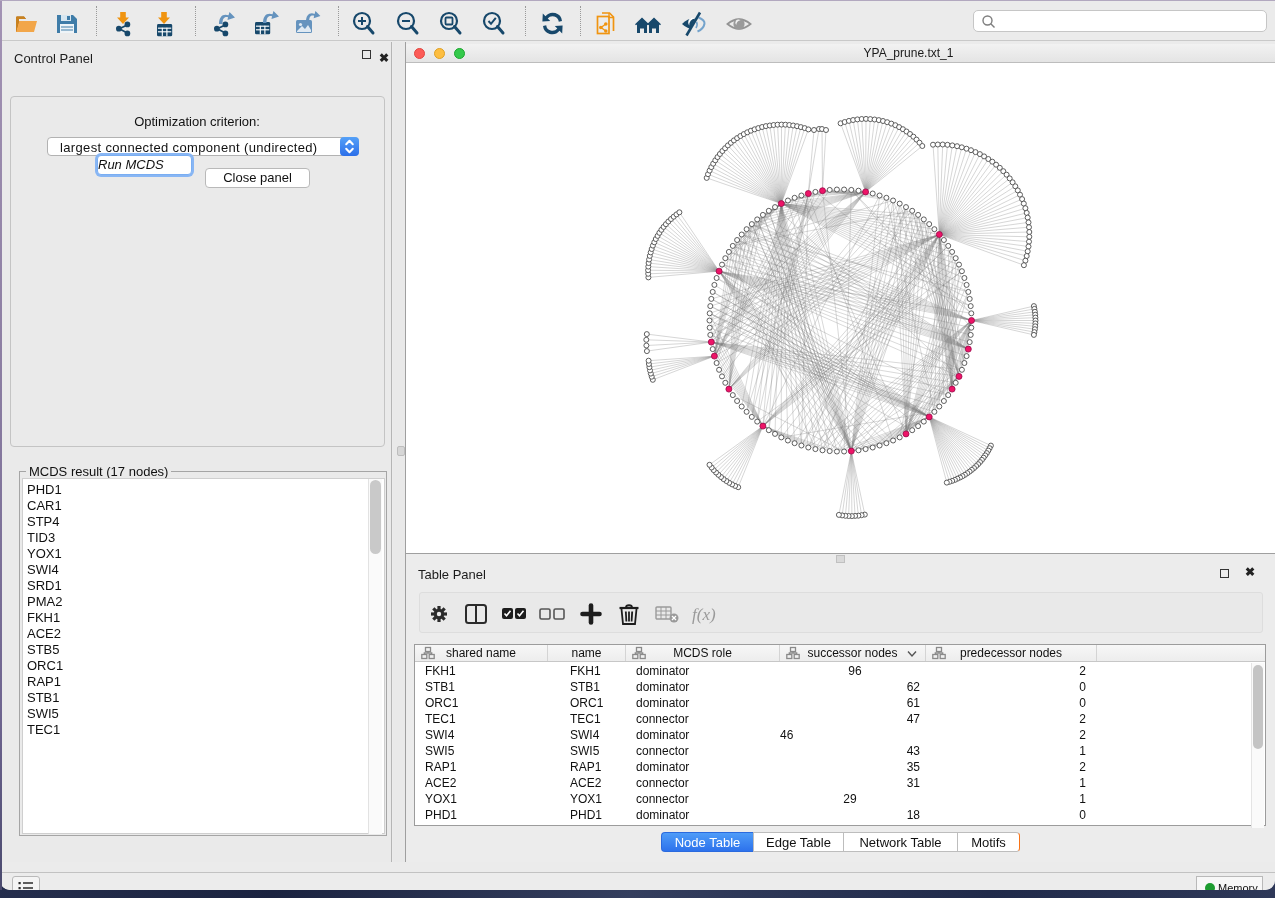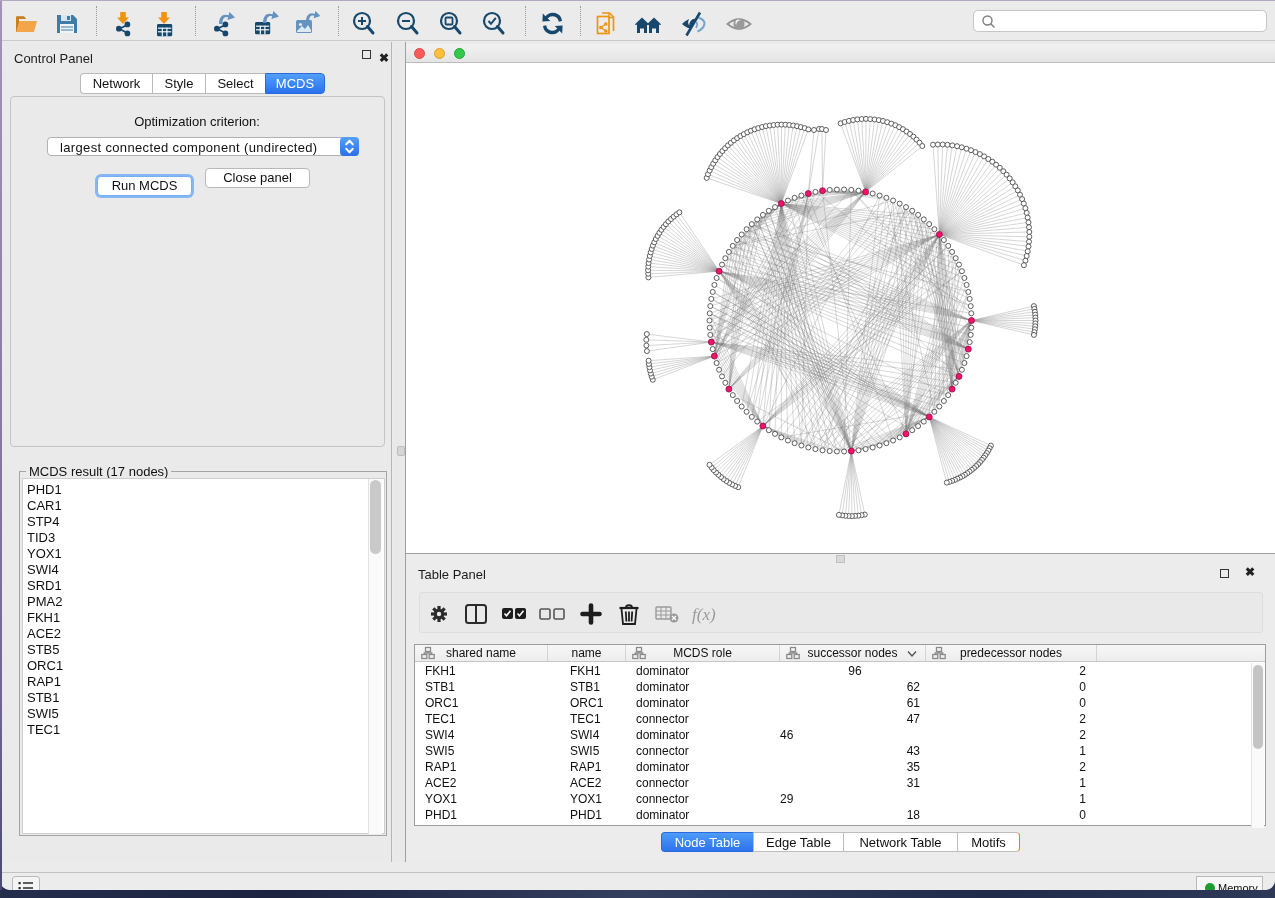--- a/index.html
+++ b/index.html
@@ -24,21 +24,21 @@
   #cp-tabs { position:absolute; left:78px; top:31px; height:21px; display:flex; font-size:13px; }
   .cptab { height:21px; line-height:20px; text-align:center; background:#ffffff; border:1px solid #b9b9b9; border-right:none; color:#111; }
   .cptab.first { border-radius:4px 0 0 4px; }
   .cptab.last { border-radius:0 4px 4px 0; border-right:1px solid #b9b9b9; }
   .cptab.sel { background:linear-gradient(180deg,#51a0f9,#2a71ee); color:#fff; border-color:#2a6ade; }
   #cp-box { position:absolute; left:8px; top:54px; width:375px; height:351px; border:1px solid #c4c4c4; border-radius:4px; }
   #opt-label { position:absolute; left:0; top:72px; width:390px; text-align:center; font-size:13px; color:#111; }
   #dropdown { position:absolute; left:45px; top:95px; width:312px; height:19px; background:#fff; border:1px solid #b2b2b2; border-radius:4px; font-size:13px; color:#111; }
   #dropdown .dtext { position:absolute; left:12px; top:1px; line-height:17px; font-size:13px; letter-spacing:0.35px; }
   #dropdown .dbtn { position:absolute; right:-1px; top:-1px; width:19px; height:19px; border-radius:4px; background:linear-gradient(180deg,#55a1f8,#2c6fe9); }
-  #btn-run { position:absolute; left:95px; top:134px; width:95px; height:20px; background:#fff; border:1px solid #7aaef2; border-radius:4px; box-shadow:0 0 0 2px #88b6f4; font-size:13px; text-align:center; line-height:18px; color:#111; }
+  #btn-run { position:absolute; left:95px; top:113px; width:95px; height:20px; background:#fff; border:1px solid #7aaef2; border-radius:4px; box-shadow:0 0 0 2px #88b6f4; font-size:13px; text-align:left; line-height:18px; color:#111;font-style:italic; }
   #btn-close { position:absolute; left:203px; top:126px; width:105px; height:20px; background:#fff; border:1px solid #b9b9b9; border-radius:4px; font-size:13px; text-align:center; line-height:18px; color:#111; }
   #fieldset { position:absolute; left:17px; top:429px; width:368px; height:365px; border:1px solid #a5a5a5; }
   #fs-legend { position:absolute; left:6px; top:-8px; background:#eaeaea; padding:0 3px; font-size:13px; color:#111; }
   #fs-list { position:absolute; left:2px; top:6px; width:363px; height:356px; background:#fff; border:1px solid #cfcfcf; font-size:13px; color:#111; }
   #fs-list { padding-top:3px; }
   #fs-list .li { height:16px; line-height:16px; padding-left:4px; }
   #fs-sb { position:absolute; right:2px; top:0px; width:14px; height:355px; background:#fafafa; border-left:1px solid #e2e2e2; }
   #fs-thumb { position:absolute; left:1px; top:1px; width:11px; height:74px; background:#c9c9c9; border-radius:6px; }
 
   
@@ -230,26 +230,20 @@
           <circle cx="6.5" cy="6.5" r="4.5" fill="none" stroke="#7e7e7e" stroke-width="1.4"></circle>
           <line x1="9.8" y1="9.8" x2="13.5" y2="13.5" stroke="#7e7e7e" stroke-width="1.4"></line>
         </svg>
       </div>
     </div>
 
   <div id="cp">
     <div id="cp-title">Control Panel</div>
     <div class="floatbtn" style="right:20px;top:8px"></div>
     <div class="winbtn" style="right:2px">✖</div>
-    <div id="cp-tabs">
-      <div class="cptab first" style="width:72px">Network</div>
-      <div class="cptab" style="width:53px">Style</div>
-      <div class="cptab" style="width:60px">Select</div>
-      <div class="cptab last sel" style="width:60px">MCDS</div>
-    </div>
     <div id="cp-box"></div>
     <div id="opt-label">Optimization criterion:</div>
     <div id="dropdown">
       <div class="dtext">largest connected component (undirected)</div>
       <div class="dbtn">
           <svg width="19" height="19" viewBox="0 0 19 19" style="position:absolute;left:0;top:0">
             <g fill="none" stroke="#fff" stroke-width="2" stroke-linecap="round" stroke-linejoin="round">
               <path d="M6.2 7.2 L9.5 3.8 L12.8 7.2"></path>
               <path d="M6.2 11.8 L9.5 15.2 L12.8 11.8"></path>
             </g>
@@ -286,20 +280,21 @@
 
   <div id="vsplit">
       <div id="vgrip"></div>
     </div>
 
   <div id="net">
     <div id="net-title">
       <div class="light" style="left:8px;background:#fc5b57;border:1px solid #e2463f"></div>
       <div class="light" style="left:28px;background:#fdbe41;border:1px solid #dfa023"></div>
       <div class="light" style="left:48px;background:#34c94b;border:1px solid #1ba72e"></div>
+      <div class="t">YPA_prune.txt_1</div>
     </div>
     <div id="canvas">
         <svg width="869" height="491" viewBox="0 0 869 491" style="position:absolute;left:0;top:0">
 <g stroke="#7d7d7d" stroke-opacity="0.42" stroke-width="0.7" fill="none">
 <line x1="375.3" y1="140.6" x2="340.6" y2="166.2"></line>
 <line x1="375.3" y1="140.6" x2="345.8" y2="161.1"></line>
 <line x1="375.3" y1="140.6" x2="351.2" y2="156.4"></line>
 <line x1="375.3" y1="140.6" x2="356.9" y2="151.9"></line>
 <line x1="375.3" y1="140.6" x2="395.4" y2="132.5"></line>
 <line x1="375.3" y1="140.6" x2="402.3" y2="130.5"></line>
@@ -1329,21 +1324,21 @@
           <div class="td" style="left:10px">ACE2</div>
           <div class="td" style="left:155px">ACE2</div>
           <div class="td" style="left:221px">connector</div>
           <div class="td" style="left:365px;width:140px;text-align:right">31</div>
           <div class="td" style="left:511px;width:160px;text-align:right">1</div>
         </div>
         <div class="trow" style="top:146px">
           <div class="td" style="left:10px">YOX1</div>
           <div class="td" style="left:155px">YOX1</div>
           <div class="td" style="left:221px">connector</div>
-          <div class="td" style="left:365px;width:140px;text-align:left">29</div>
+          <div class="td" style="left:365px;width:140px;text-align:center">29</div>
           <div class="td" style="left:511px;width:160px;text-align:right">1</div>
         </div>
         <div class="trow" style="top:162px">
           <div class="td" style="left:10px">PHD1</div>
           <div class="td" style="left:155px">PHD1</div>
           <div class="td" style="left:221px">dominator</div>
           <div class="td" style="left:365px;width:140px;text-align:right">18</div>
           <div class="td" style="left:511px;width:160px;text-align:right">0</div>
         </div>
         <div id="tbl-sb">

